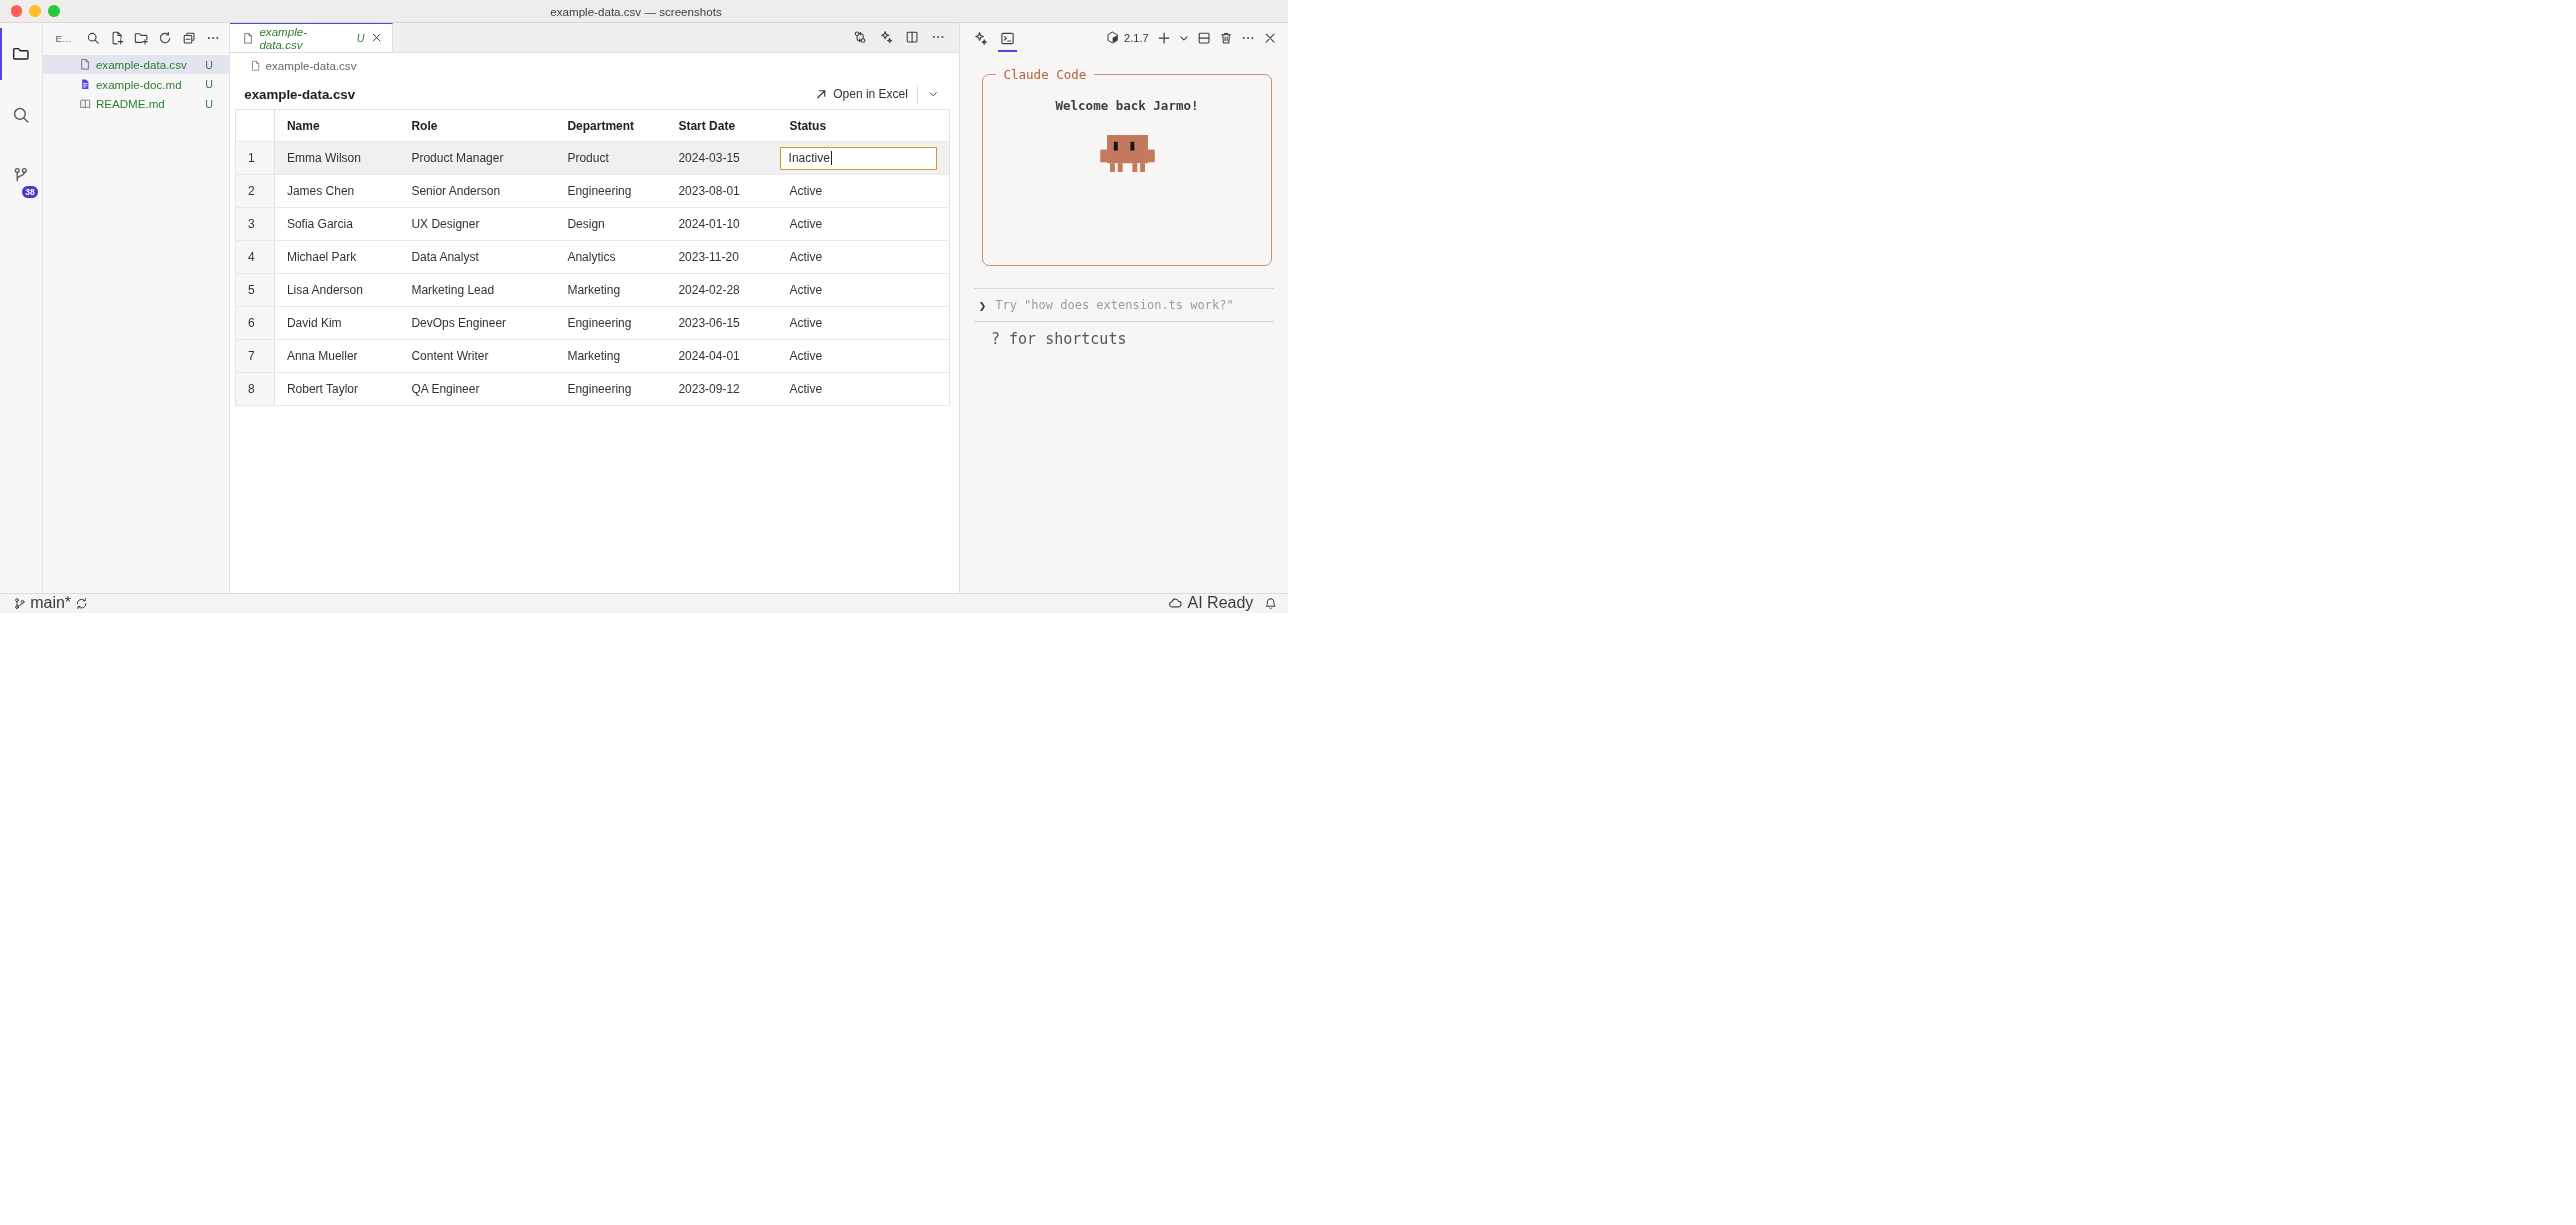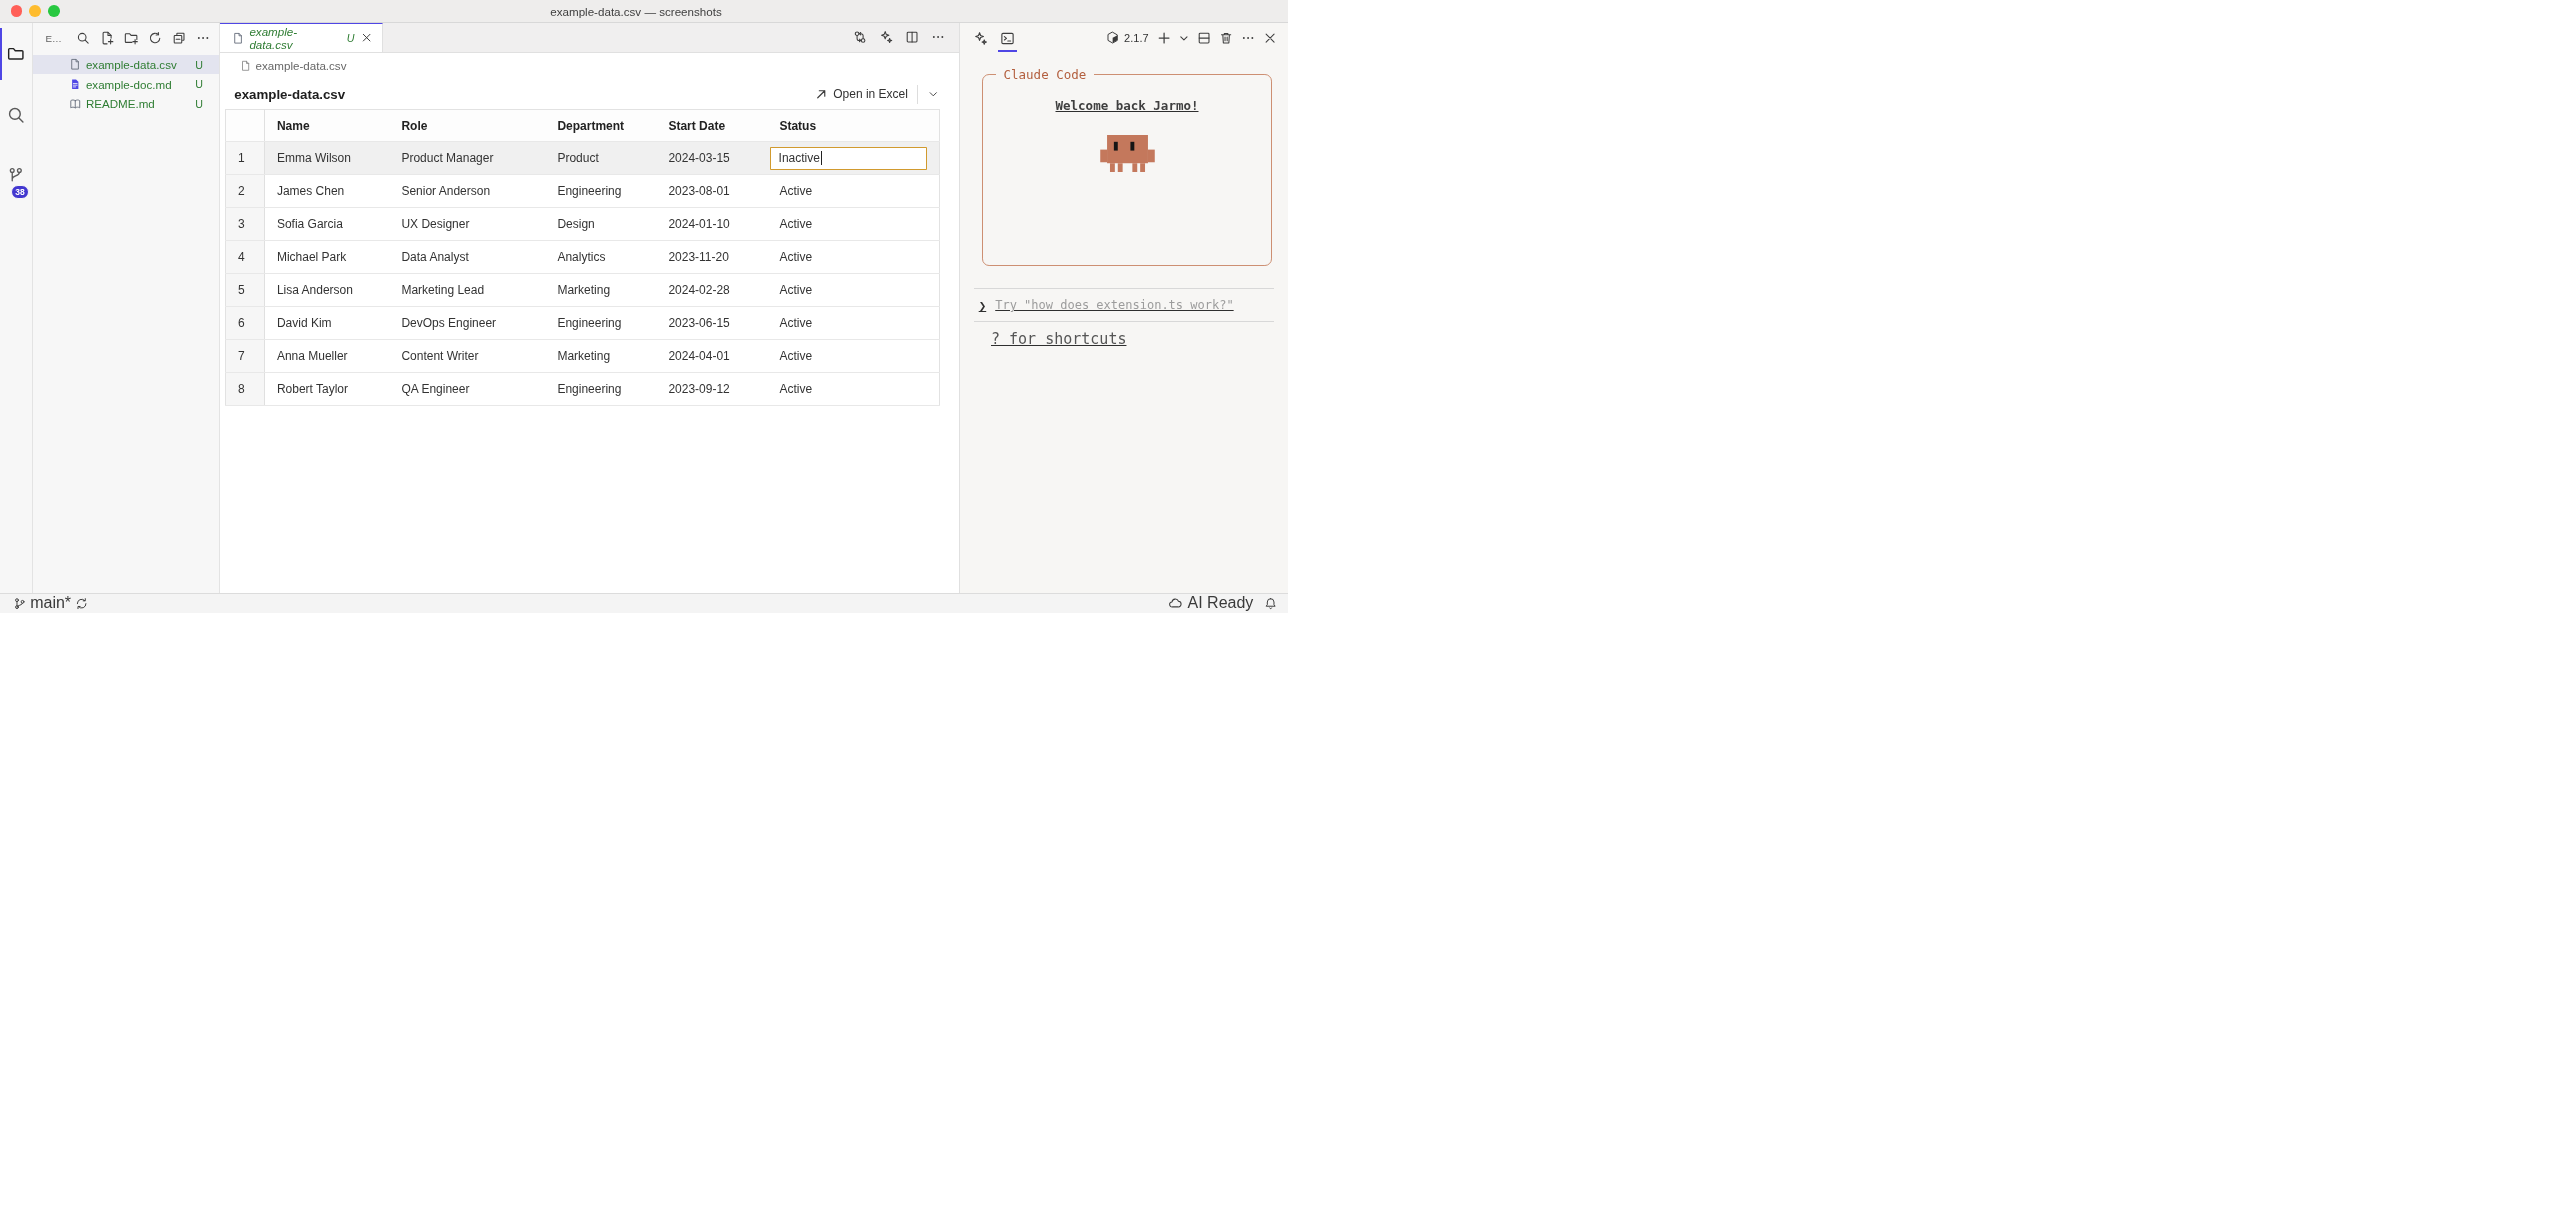--- a/index.html
+++ b/index.html
@@ -19,21 +19,21 @@
   }
   .traffic{ display:flex; gap:7.1px; padding-left:10.7px; }
   .light{ width:11.6px; height:11.6px; border-radius:50%; }
   .light.red{ background:#ff5f57; } .light.yellow{ background:#febc2e; } .light.green{ background:#28c840; }
   .win-title{ position:absolute; left:0; right:16px; text-align:center; font-size:11.6px; color:#404040; }
 
   
   .main{ display:flex; height:570px; }
 
   
-  .activitybar{ width:33px; background:#f7f7f7; border-right:0.9px solid #e3e3e3; position:relative; padding-top:10.7px; }
+  .activitybar{ width:43px; background:#f7f7f7; border-right:0.9px solid #e3e3e3; position:relative; padding-top:10.7px; }
   .act-item{ height:41px; display:flex; align-items:center; justify-content:center; position:relative; margin-bottom:19.6px; }
   .act-item.active::before{ content:""; position:absolute; left:0; top:-5.3px; bottom:-5.3px; width:1.8px; background:#4f46e5; }
   .badge{
     position:absolute; right:2.7px; bottom:-3.6px; min-width:15px; height:14.2px; padding:0 3.6px;
     background:#4338d0; color:#fff; font-size:8.5px; font-weight:bold; border-radius:8px;
     display:flex; align-items:center; justify-content:center; border:0.9px solid #f7f7f7;
   }
 
   
   .sidebar{ width:187px; background:#f7f7f7; border-right:0.9px solid #e3e3e3; }
@@ -95,21 +95,21 @@
   .cell-editor .caret{ width:1.3px; height:14.2px; background:#222; margin-left:0.9px; }
 
   
   .rightpanel{ width:329px; background:#f7f6f4; border-left:0.9px solid #e0e0e0; display:flex; flex-direction:column; }
   .rp-header{ height:30px; display:flex; align-items:center; padding:0 10.7px 0 12.5px; gap:12.5px; }
   .rp-tab{ position:relative; width:15px; height:15px; cursor:pointer; }
   .rp-tab.active::after{ content:""; position:absolute; left:-1.8px; right:-1.8px; bottom:-6.2px; height:1.8px; background:#4f46e5; }
   .rp-right{ margin-left:auto; display:flex; align-items:center; gap:8px; }
   .rp-version{ display:flex; align-items:center; gap:5.3px; font-size:11px; color:#333; }
   .rp-right .btn{ width:14.2px; height:14.2px; cursor:pointer; }
-  .rp-body{ flex:1; font-family:"DejaVu Sans Mono", monospace; position:relative;text-decoration:underline; }
+  .rp-body{ flex:1; font-family:"DejaVu Sans Mono", monospace; position:relative; }
 
   .claude-box{
     margin:21.3px 16px 0 22px; height:192px; border:0.9px solid #cd8f72; border-radius:7.1px;
     position:relative; text-align:center;
   }
   .claude-legend{
     position:absolute; top:-8px; left:12.5px; background:#f7f6f4; padding:0 8px;
     color:#b35f3e; font-size:12.5px; white-space:nowrap;
   }
   .welcome{ margin-top:23px; font-size:12.5px; font-weight:bold; color:#3f3f3f; }

